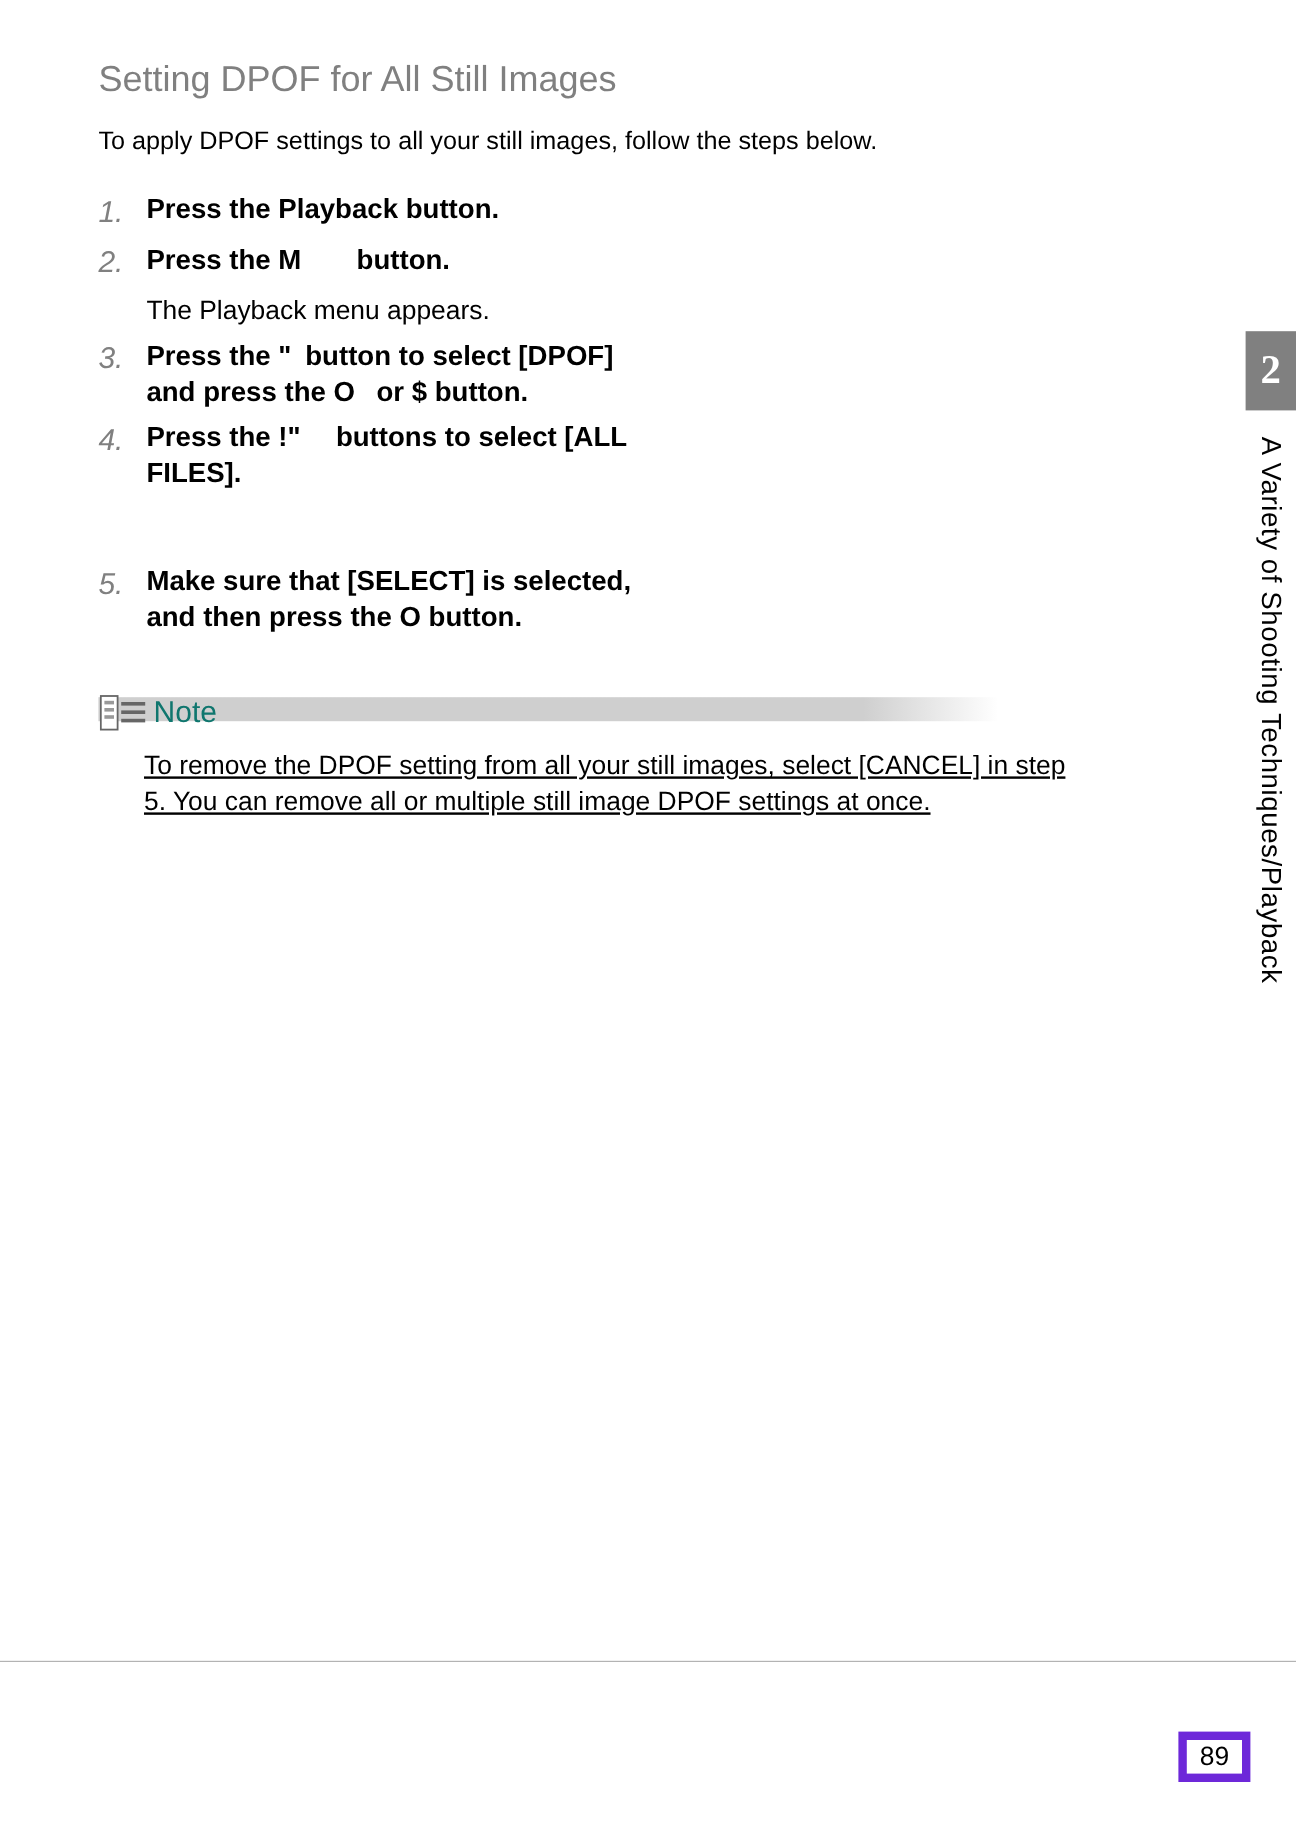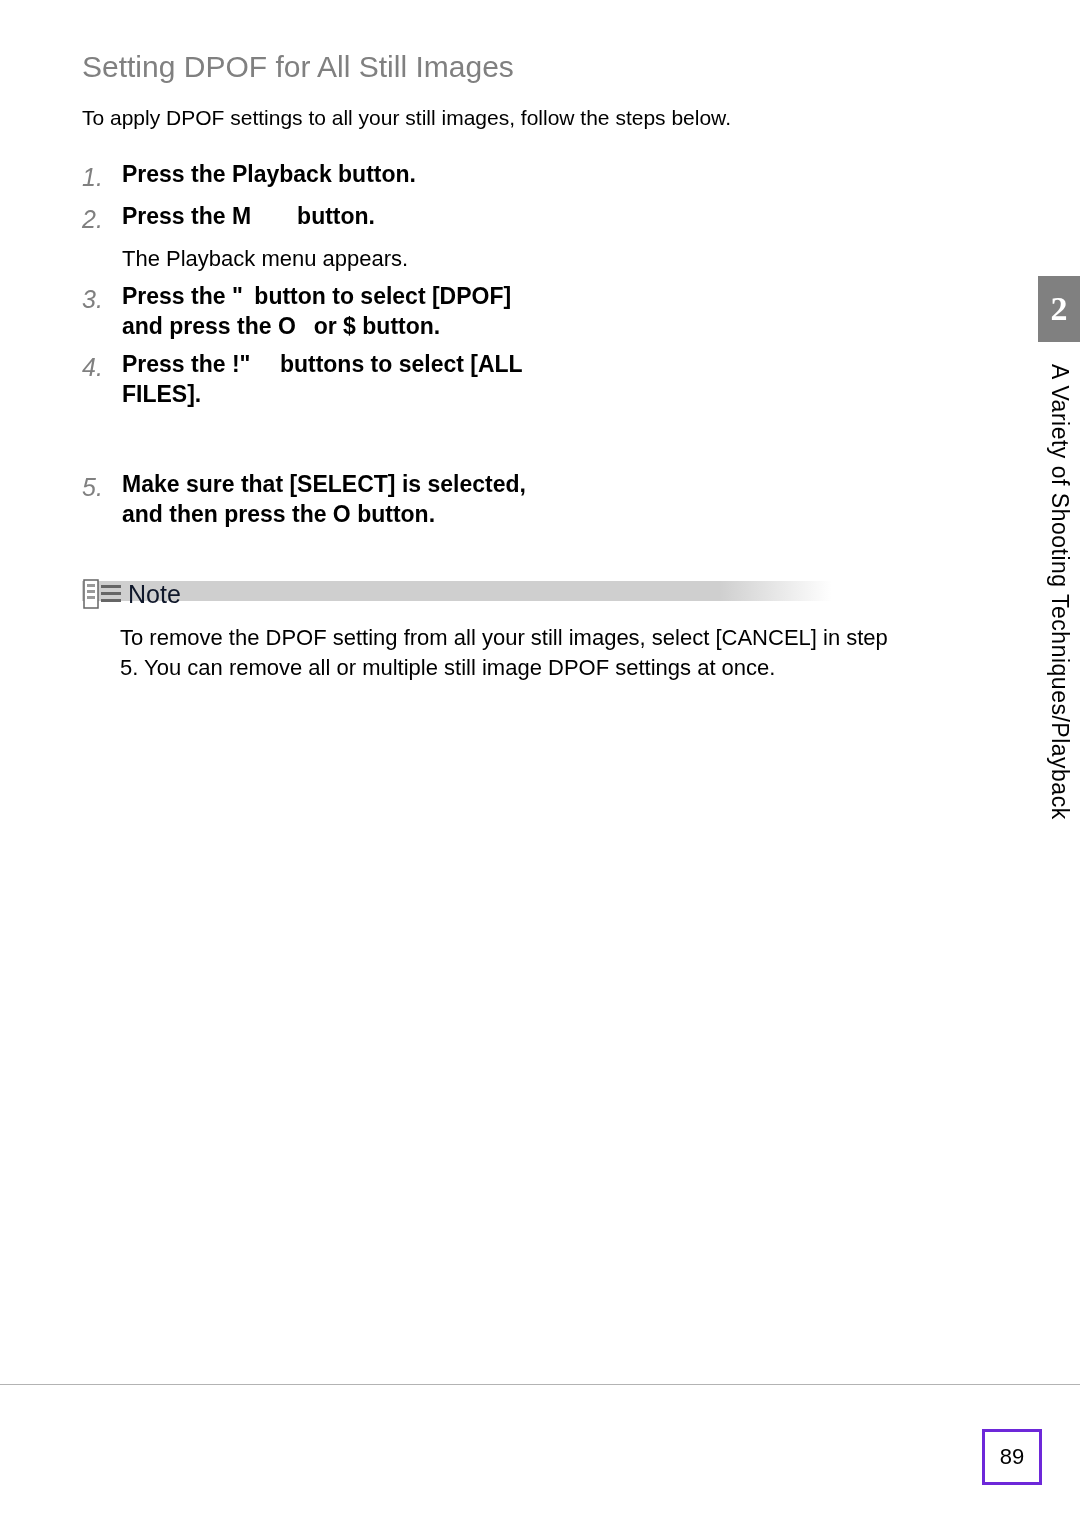--- a/index.html
+++ b/index.html
@@ -79,30 +79,31 @@
     height: 36px;
     display: inline-flex;
     align-items: center;
     justify-content: center;
     margin-top: -6px;
   }
   .note-label {
     position: relative;
     z-index: 1;
     font-size: 25px;
-    color: #0f172a;
+    color: #0f766e;
     margin-left: 4px;
     margin-top: -6px;
   }
   .note-text {
     font-size: 22px;
     line-height: 1.35;
     margin-top: 10px;
     width: 815px;
     padding-left: 38px;
+    text-decoration: underline;
   }
   .side-tab {
     position: absolute;
     right: 0;
     top: 276px;
     width: 42px;
     height: 66px;
     background: #808080;
     color: #fff;
     font-family: Georgia, "Times New Roman", serif;
@@ -134,22 +135,22 @@
     right: 0;
     top: 1384px;
     height: 1px;
     background: #b3b3b3;
   }
   .page-number-box {
     position: absolute;
     right: 38px;
     bottom: 38px;
     width: 60px;
-    height: 56px;
-    border: 3px solid #6d28d9;
+    height: 42px;
+    border: 7px solid #6d28d9;
     display: flex;
     align-items: center;
     justify-content: center;
     font-size: 22px;
   }
 </style>
 </head>
 <body>
 
 <div class="page">

